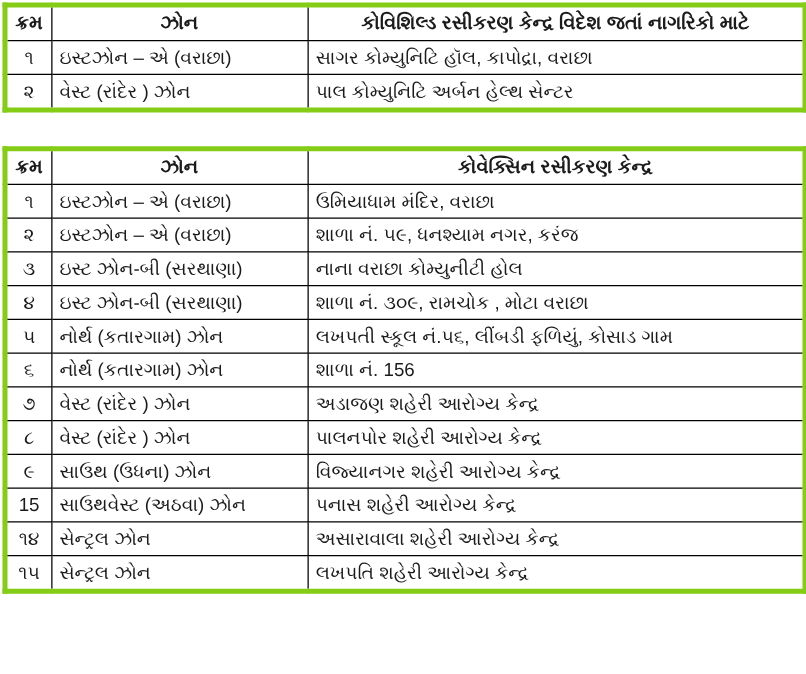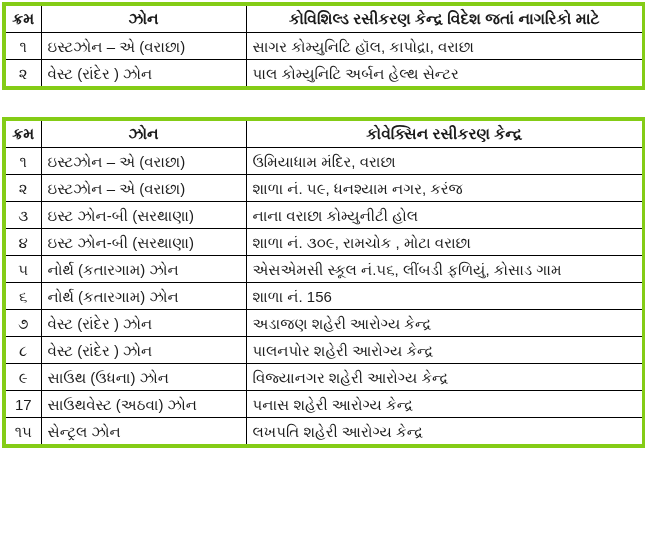--- a/index.html
+++ b/index.html
@@ -112,21 +112,21 @@
           <td class="center">નાના વરાછા કોમ્યુનીટી હોલ</td>
         </tr>
         <tr>
           <td class="serial">૪</td>
           <td class="zone">ઇસ્ટ ઝોન-બી (સરથાણા)</td>
           <td class="center">શાળા નં. ૩૦૯, રામચોક , મોટા વરાછા</td>
         </tr>
         <tr>
           <td class="serial">૫</td>
           <td class="zone">નોર્થ (કતારગામ) ઝોન</td>
-          <td class="center">એસએમસી સ્કૂલ નં.૫૬, લીંબડી ફળિયું, કોસાડ ગામ</td>
+          <td class="center">લખપતી સ્કૂલ નં.૫૬, લીંબડી ફળિયું, કોસાડ ગામ</td>
         </tr>
         <tr>
           <td class="serial">૬</td>
           <td class="zone">નોર્થ (કતારગામ) ઝોન</td>
           <td class="center">શાળા નં. 156</td>
         </tr>
         <tr>
           <td class="serial">૭</td>
           <td class="zone">વેસ્ટ (રાંદેર ) ઝોન</td>
           <td class="center">અડાજણ શહેરી આરોગ્ય કેન્દ્ર</td>
@@ -135,23 +135,28 @@
           <td class="serial">૮</td>
           <td class="zone">વેસ્ટ (રાંદેર ) ઝોન</td>
           <td class="center">પાલનપોર શહેરી આરોગ્ય કેન્દ્ર</td>
         </tr>
         <tr>
           <td class="serial">૯</td>
           <td class="zone">સાઉથ (ઉધના) ઝોન</td>
           <td class="center">વિજ્યાનગર શહેરી આરોગ્ય કેન્દ્ર</td>
         </tr>
         <tr>
-          <td class="serial">17</td>
+          <td class="serial">15</td>
           <td class="zone">સાઉથવેસ્ટ (અઠવા) ઝોન</td>
           <td class="center">પનાસ શહેરી આરોગ્ય કેન્દ્ર</td>
+        </tr>
+        <tr>
+          <td class="serial">૧૪</td>
+          <td class="zone">સેન્ટ્રલ ઝોન</td>
+          <td class="center">અસારાવાલા શહેરી આરોગ્ય કેન્દ્ર</td>
         </tr>
         <tr>
           <td class="serial">૧૫</td>
           <td class="zone">સેન્ટ્રલ ઝોન</td>
           <td class="center">લખપતિ શહેરી આરોગ્ય કેન્દ્ર</td>
         </tr>
       </tbody>
   </table>
 
 </div>

